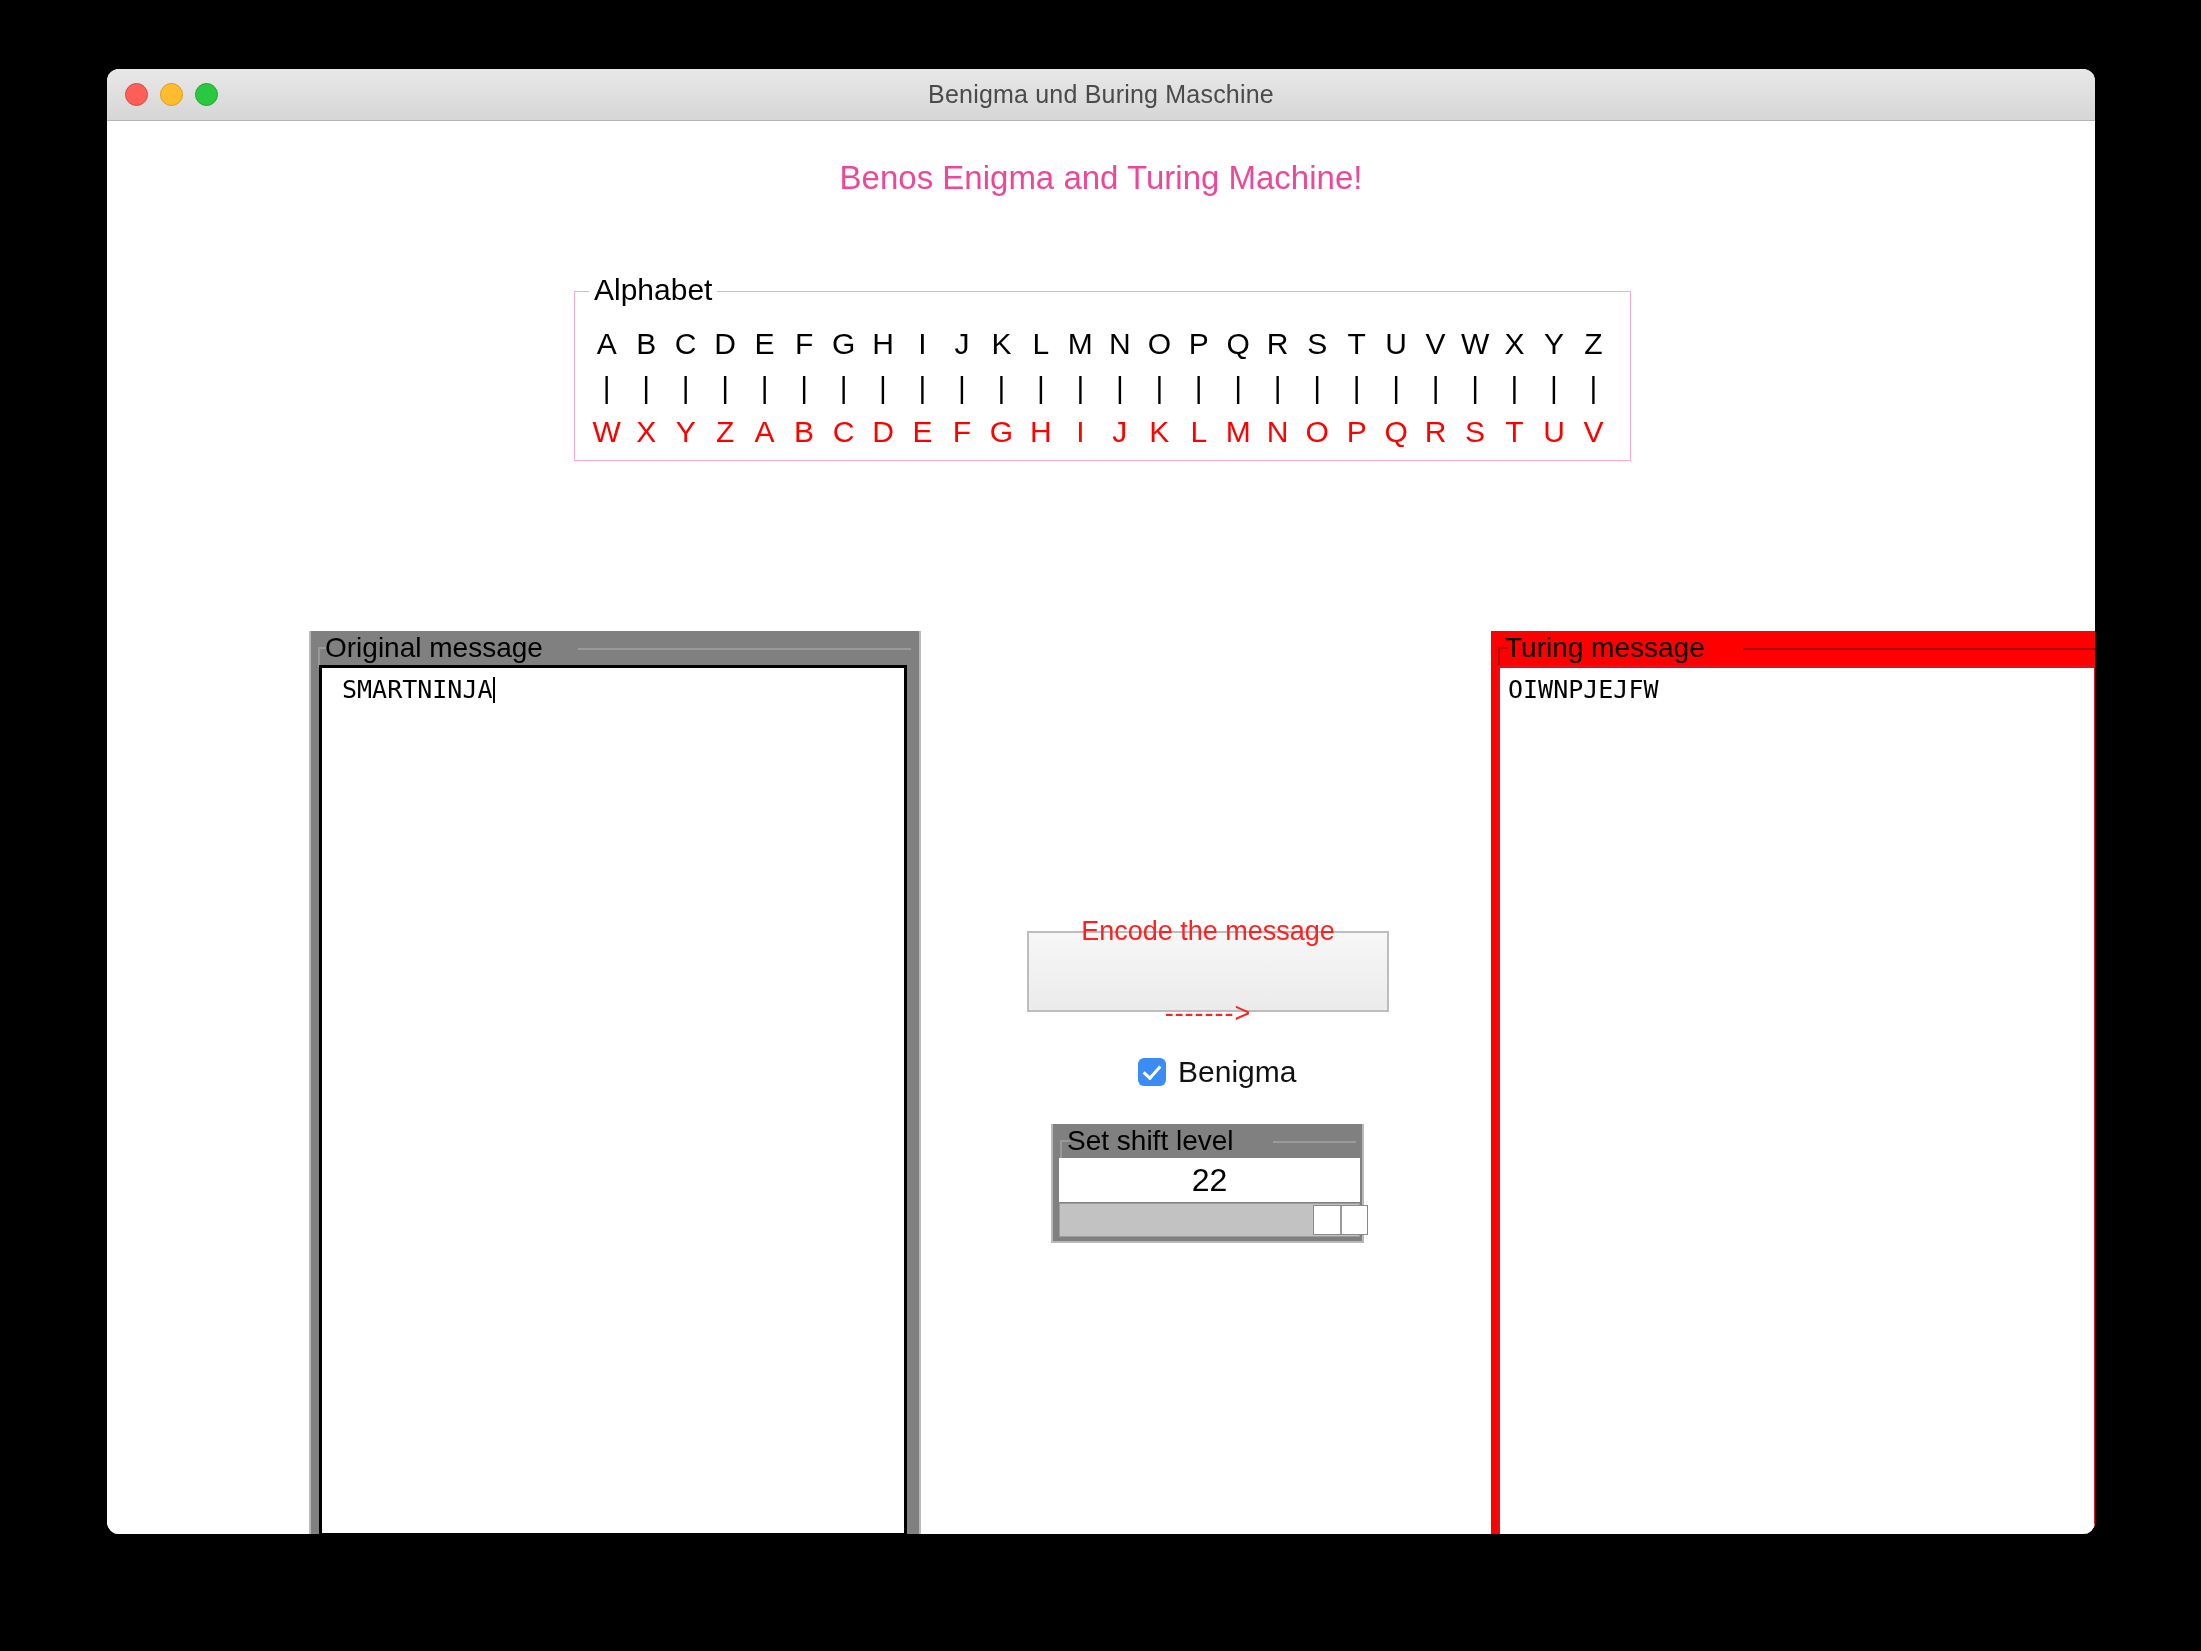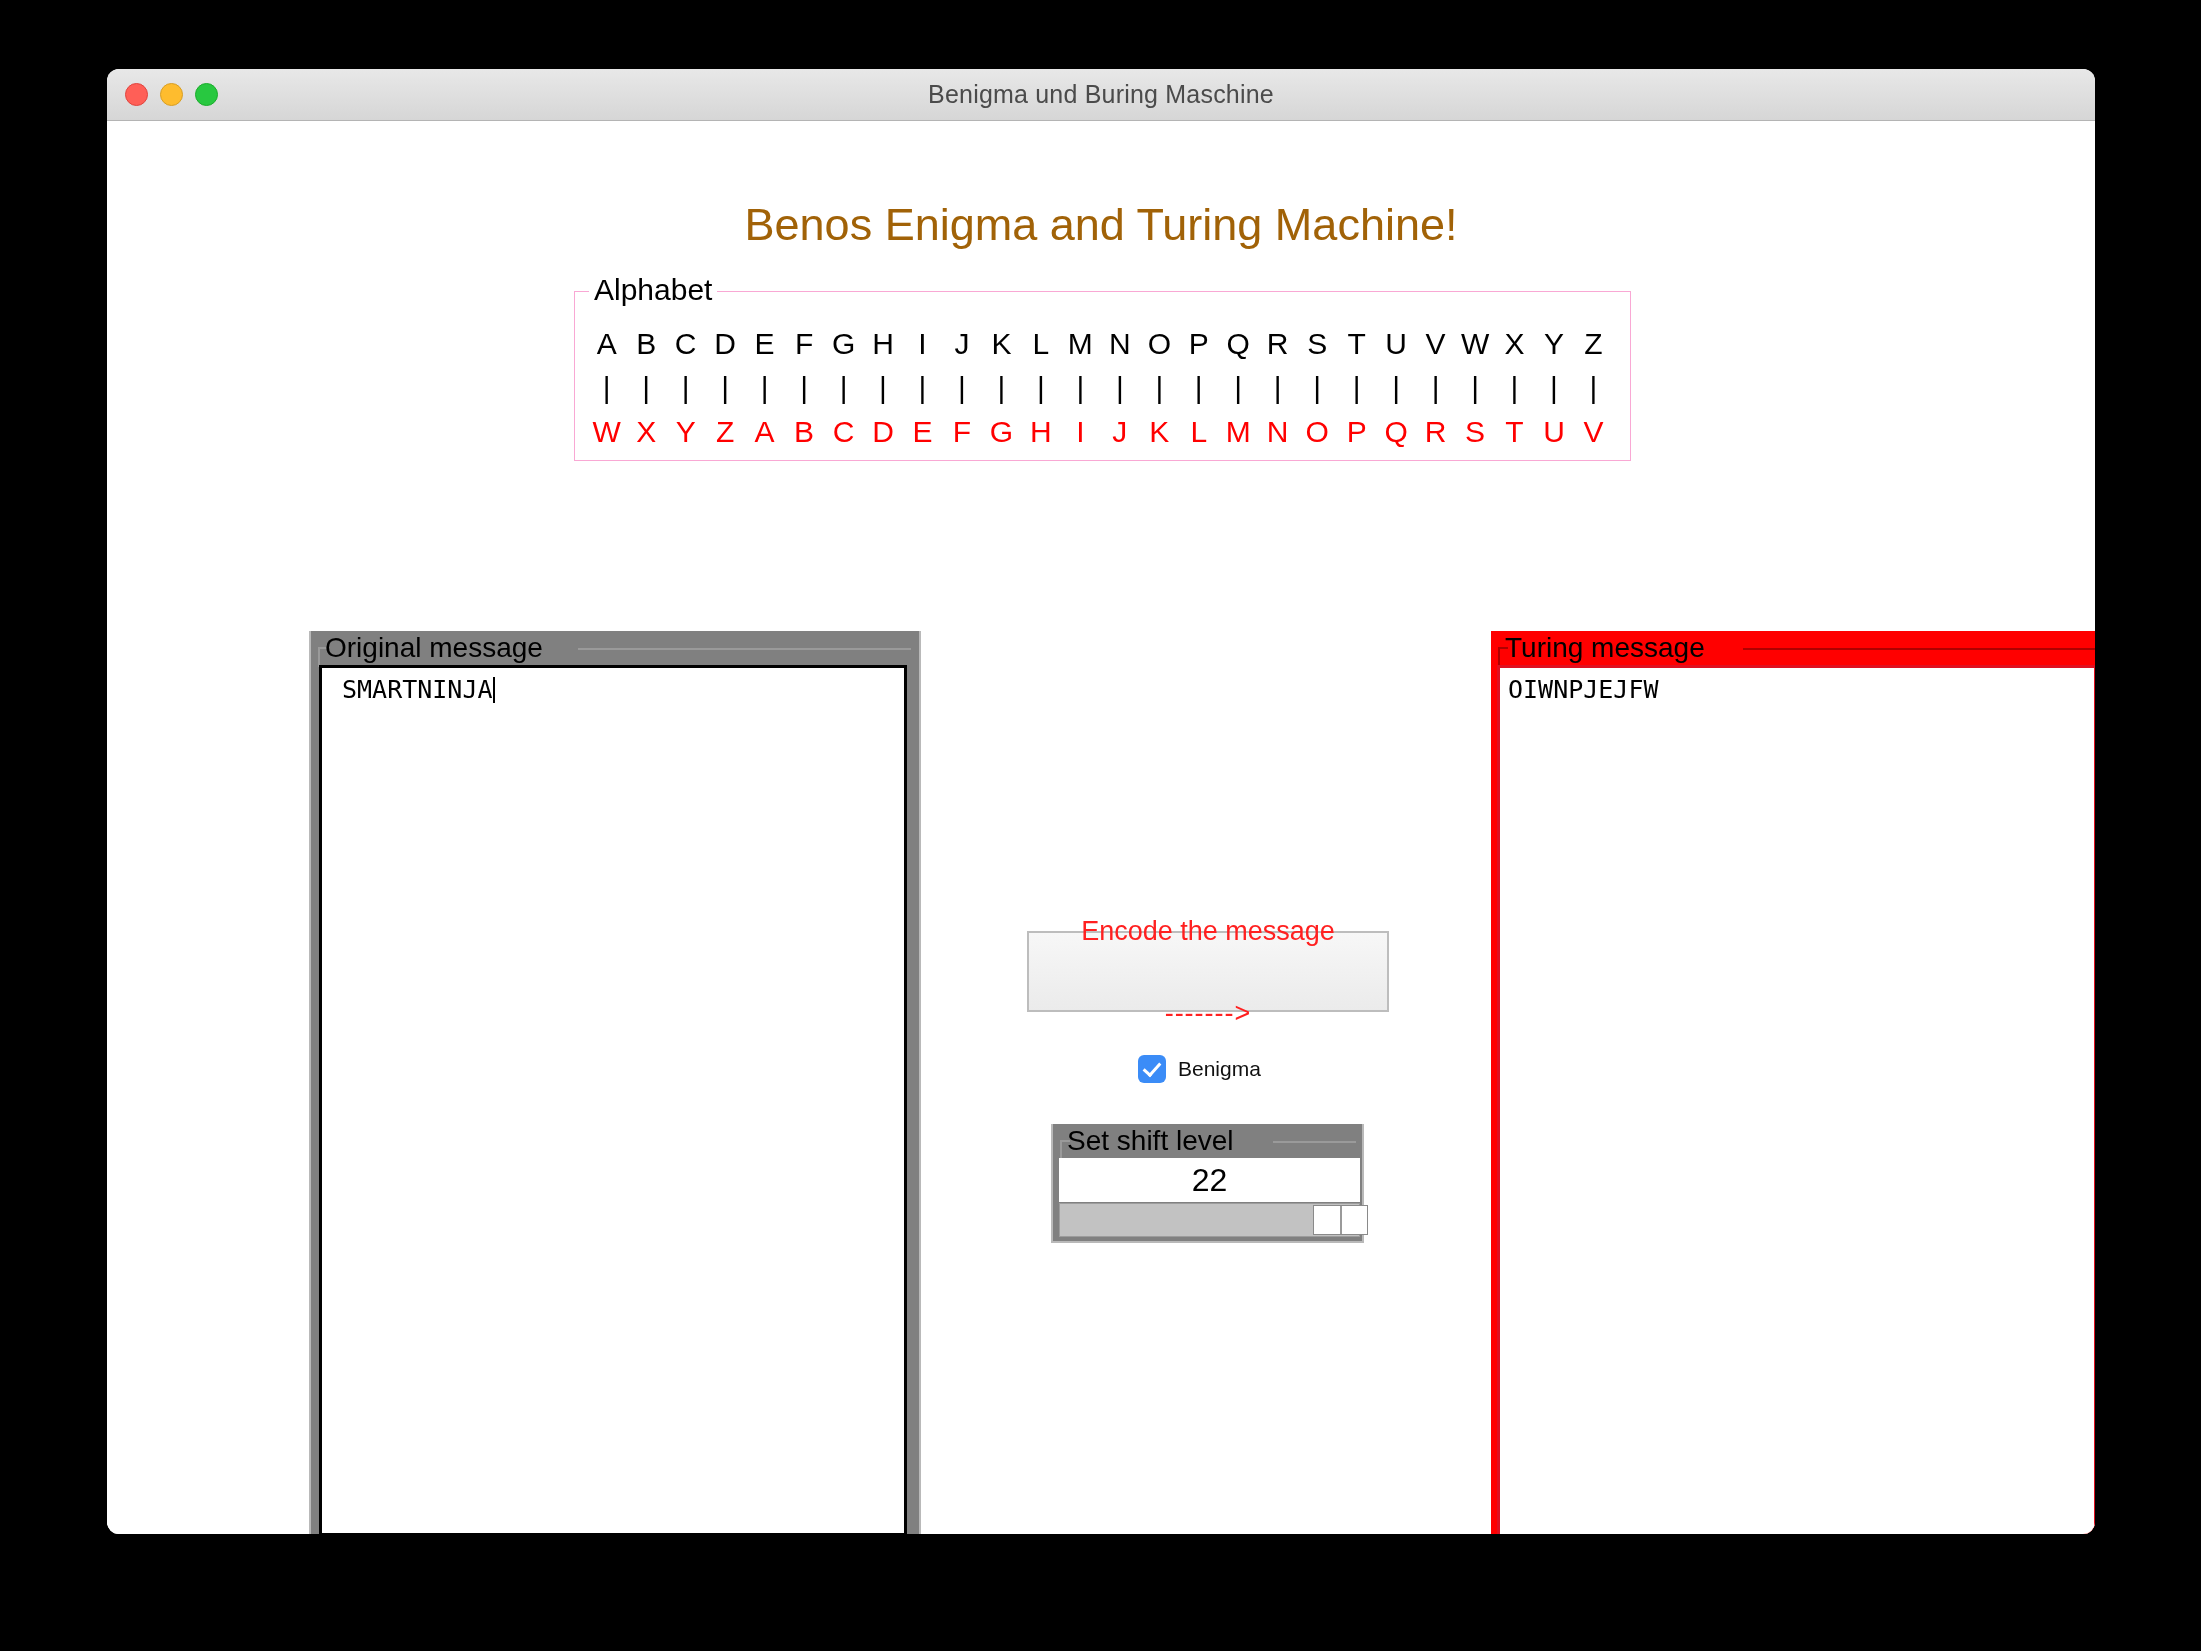--- a/index.html
+++ b/index.html
@@ -69,25 +69,24 @@
     background: #ffffff;
   }
 
   
   #app-heading {
     position: absolute;
     top: 38px;
     left: 0;
     width: 100%;
     text-align: center;
-    font-size: 45px;
-    color: #a16207;
+    font-size: 33px;
+    color: #ec4899;
     font-family: "Liberation Sans Narrow", "Liberation Sans", sans-serif;
     font-stretch: condensed;
-    margin-top: 40px;
   }
 
   
   #alphabet-frame {
     position: absolute;
     left: 467px;
     top: 170px;
     width: 1057px;
     height: 170px;
     border: 1px solid #f9a8d4;
@@ -278,21 +277,21 @@
     position: absolute;
     left: 9px;
     top: 4px;
     width: 7px;
     height: 14px;
     border: solid #ffffff;
     border-width: 0 3px 3px 0;
     transform: rotate(42deg);
   }
   #benigma-label {
-    font-size: 21px;
+    font-size: 30px;
     color: #111111;
   }
 
   
   #shift-frame {
     left: 944px;
     top: 1003px;
     width: 313px;
     height: 119px;
     background: #808080;

